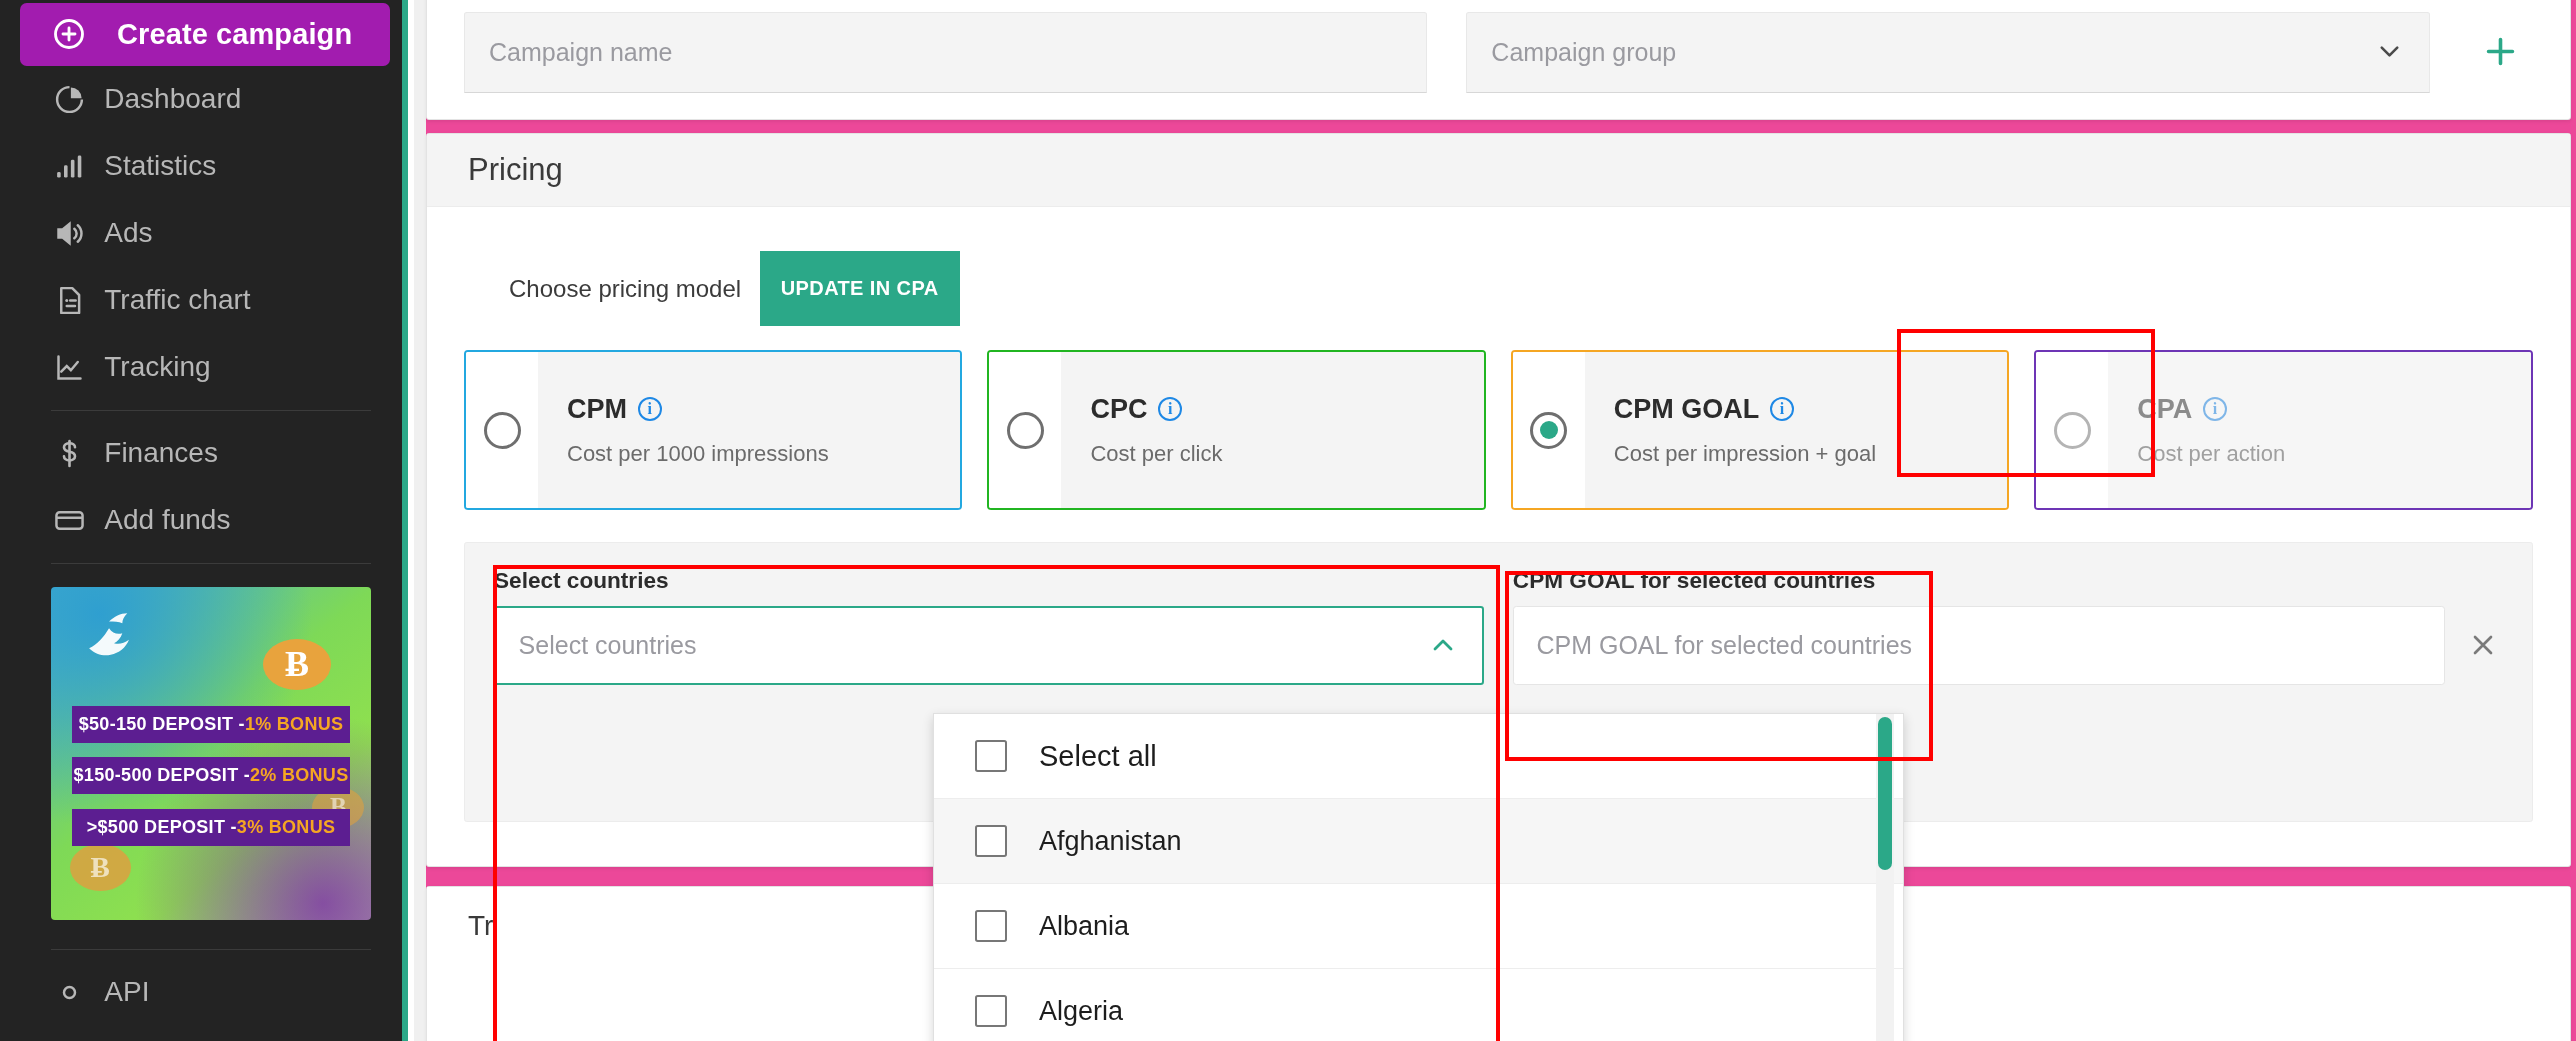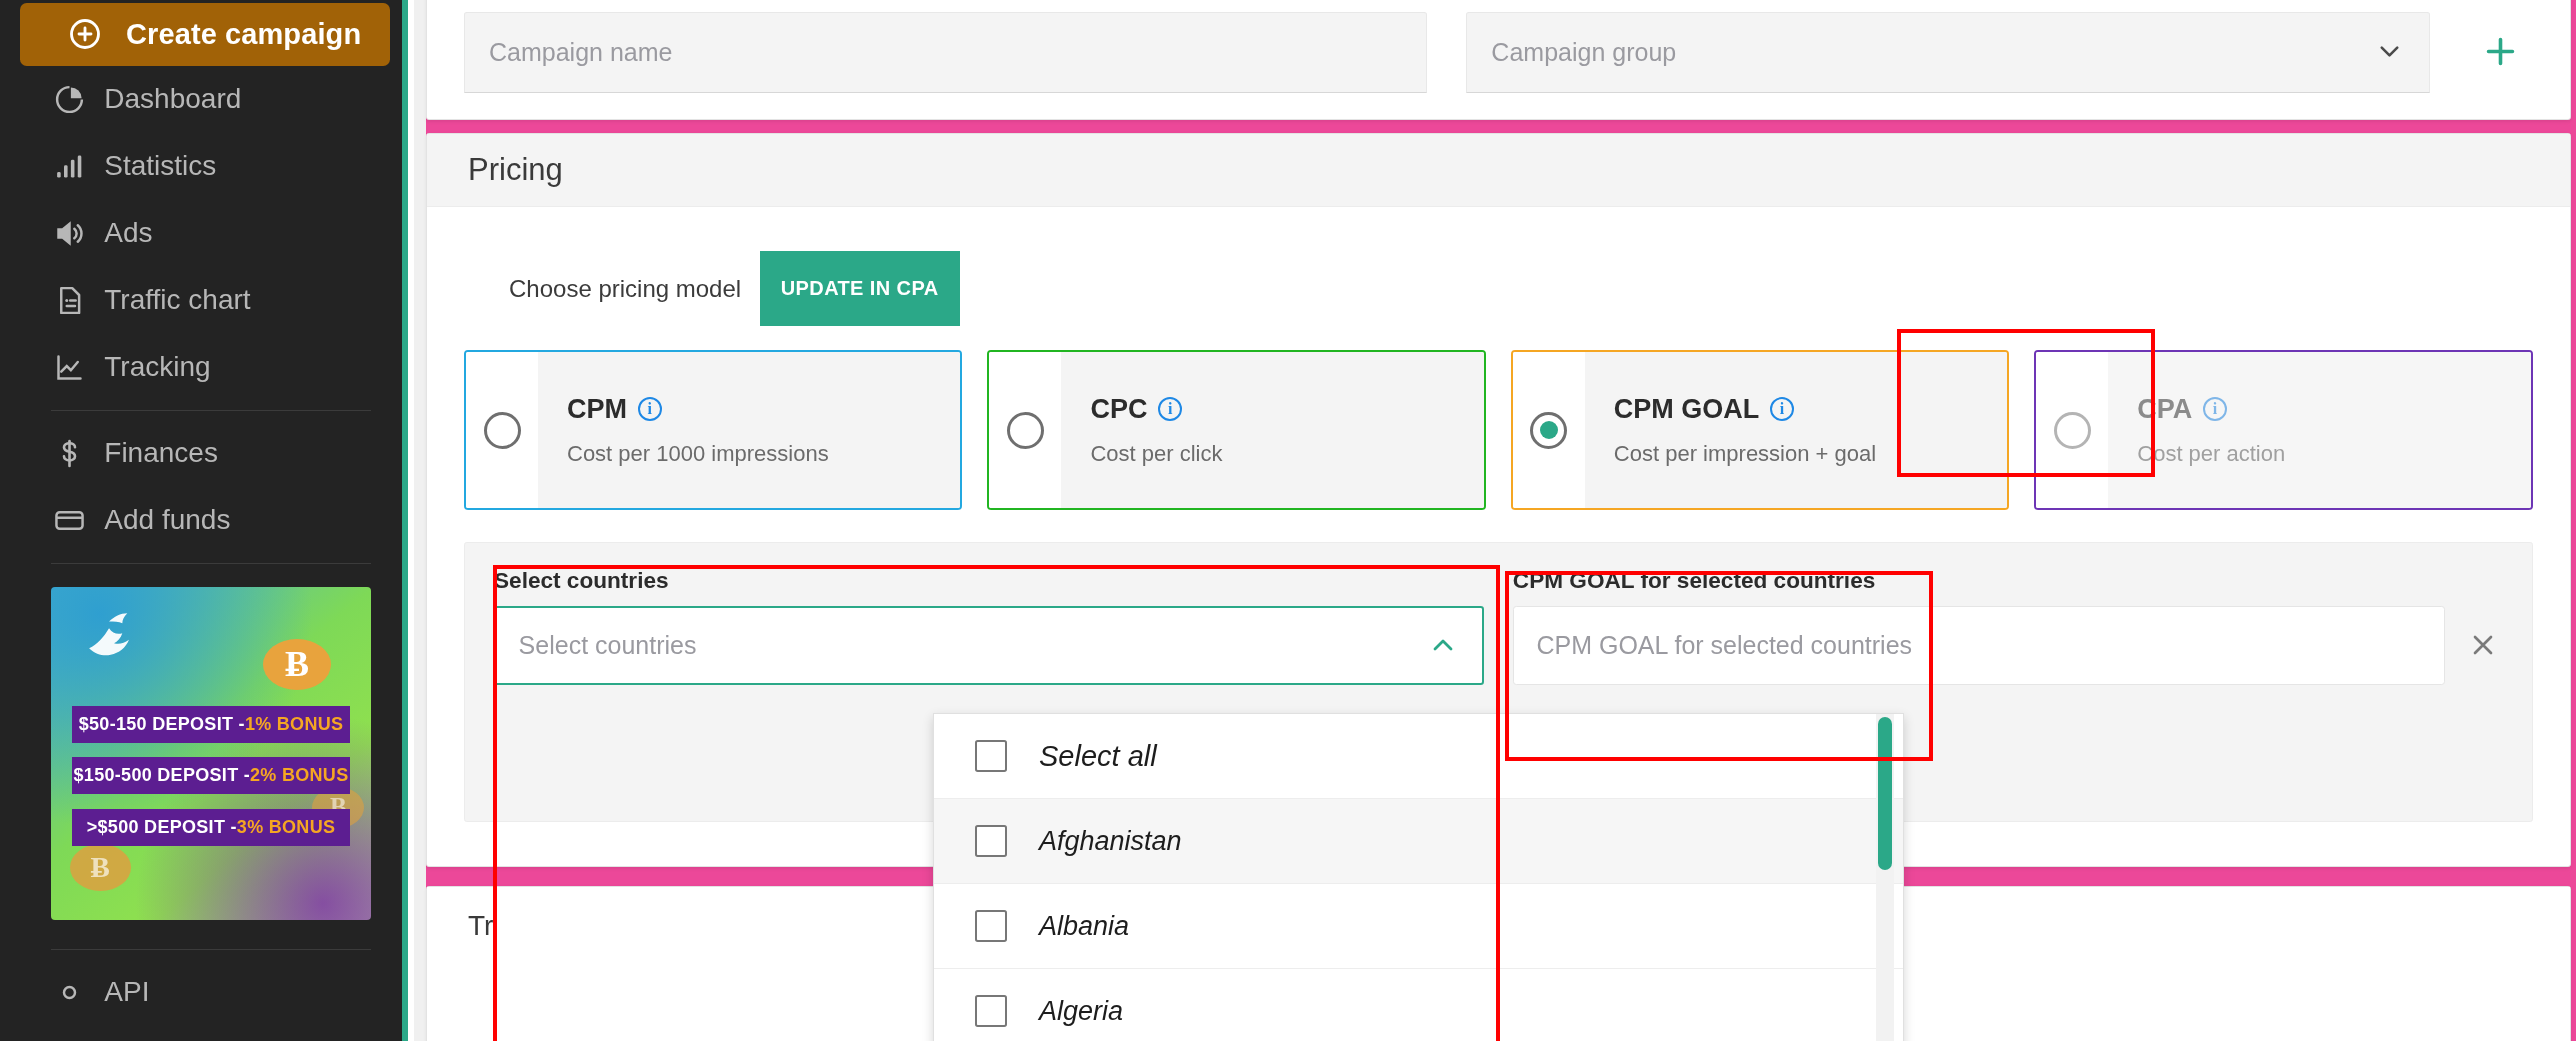--- a/index.html
+++ b/index.html
@@ -13,24 +13,24 @@
   
   #sidebar{
     position:absolute; left:0; top:0; width:408px; height:1042px;
     background:#232323;
     border-right:6.7px solid #2BA888;
     overflow:hidden;
   }
   .nav-create{
     margin:2.7px 12px 0 20px;
     height:63px;
-    background:#a16207;
+    background:#a21caf;
     border-radius:6.7px;
-    display:flex; align-items:center; gap:23px;
-    padding-left:47px;
+    display:flex; align-items:center; gap:30px;
+    padding-left:31px;
     cursor:pointer;
   }
   .nav-create .label{
     color:#ffffff; font-size:29px; font-weight:bold; letter-spacing:0.1px;
   }
   .nav-item{
     height:67px;
     display:flex; align-items:center; gap:17.3px;
     padding-left:31px;
     margin:0 12px 0 20px;
@@ -254,21 +254,21 @@
     padding-left:41px; gap:32px;
     border-bottom:0.7px solid #ededed;
     cursor:pointer;
     background:#fff;
   }
   .dd-item.alt{ background:#F6F6F6; }
   .dd-item .cb{
     width:32px; height:32px; flex:0 0 32px;
     border:2.7px solid #777; border-radius:2.7px; background:#fff;
   }
-  .dd-item .nm{ font-size:27px; color:#1d1d1d;font-style:italic; }
+  .dd-item .nm{ font-size:27px; color:#1d1d1d; }
   .dd-item.head .nm{ font-size:29px; color:#1d1d1d; }
   .dd-track{
     position:absolute; right:9.3px; top:0; width:17.3px; height:100%;
     background:#F2F2F2;
   }
   .dd-thumb{
     position:absolute; right:11.3px; top:2.7px;
     width:13.3px; height:153px; border-radius:8px;
     background:#2BA888;
     cursor:pointer;

